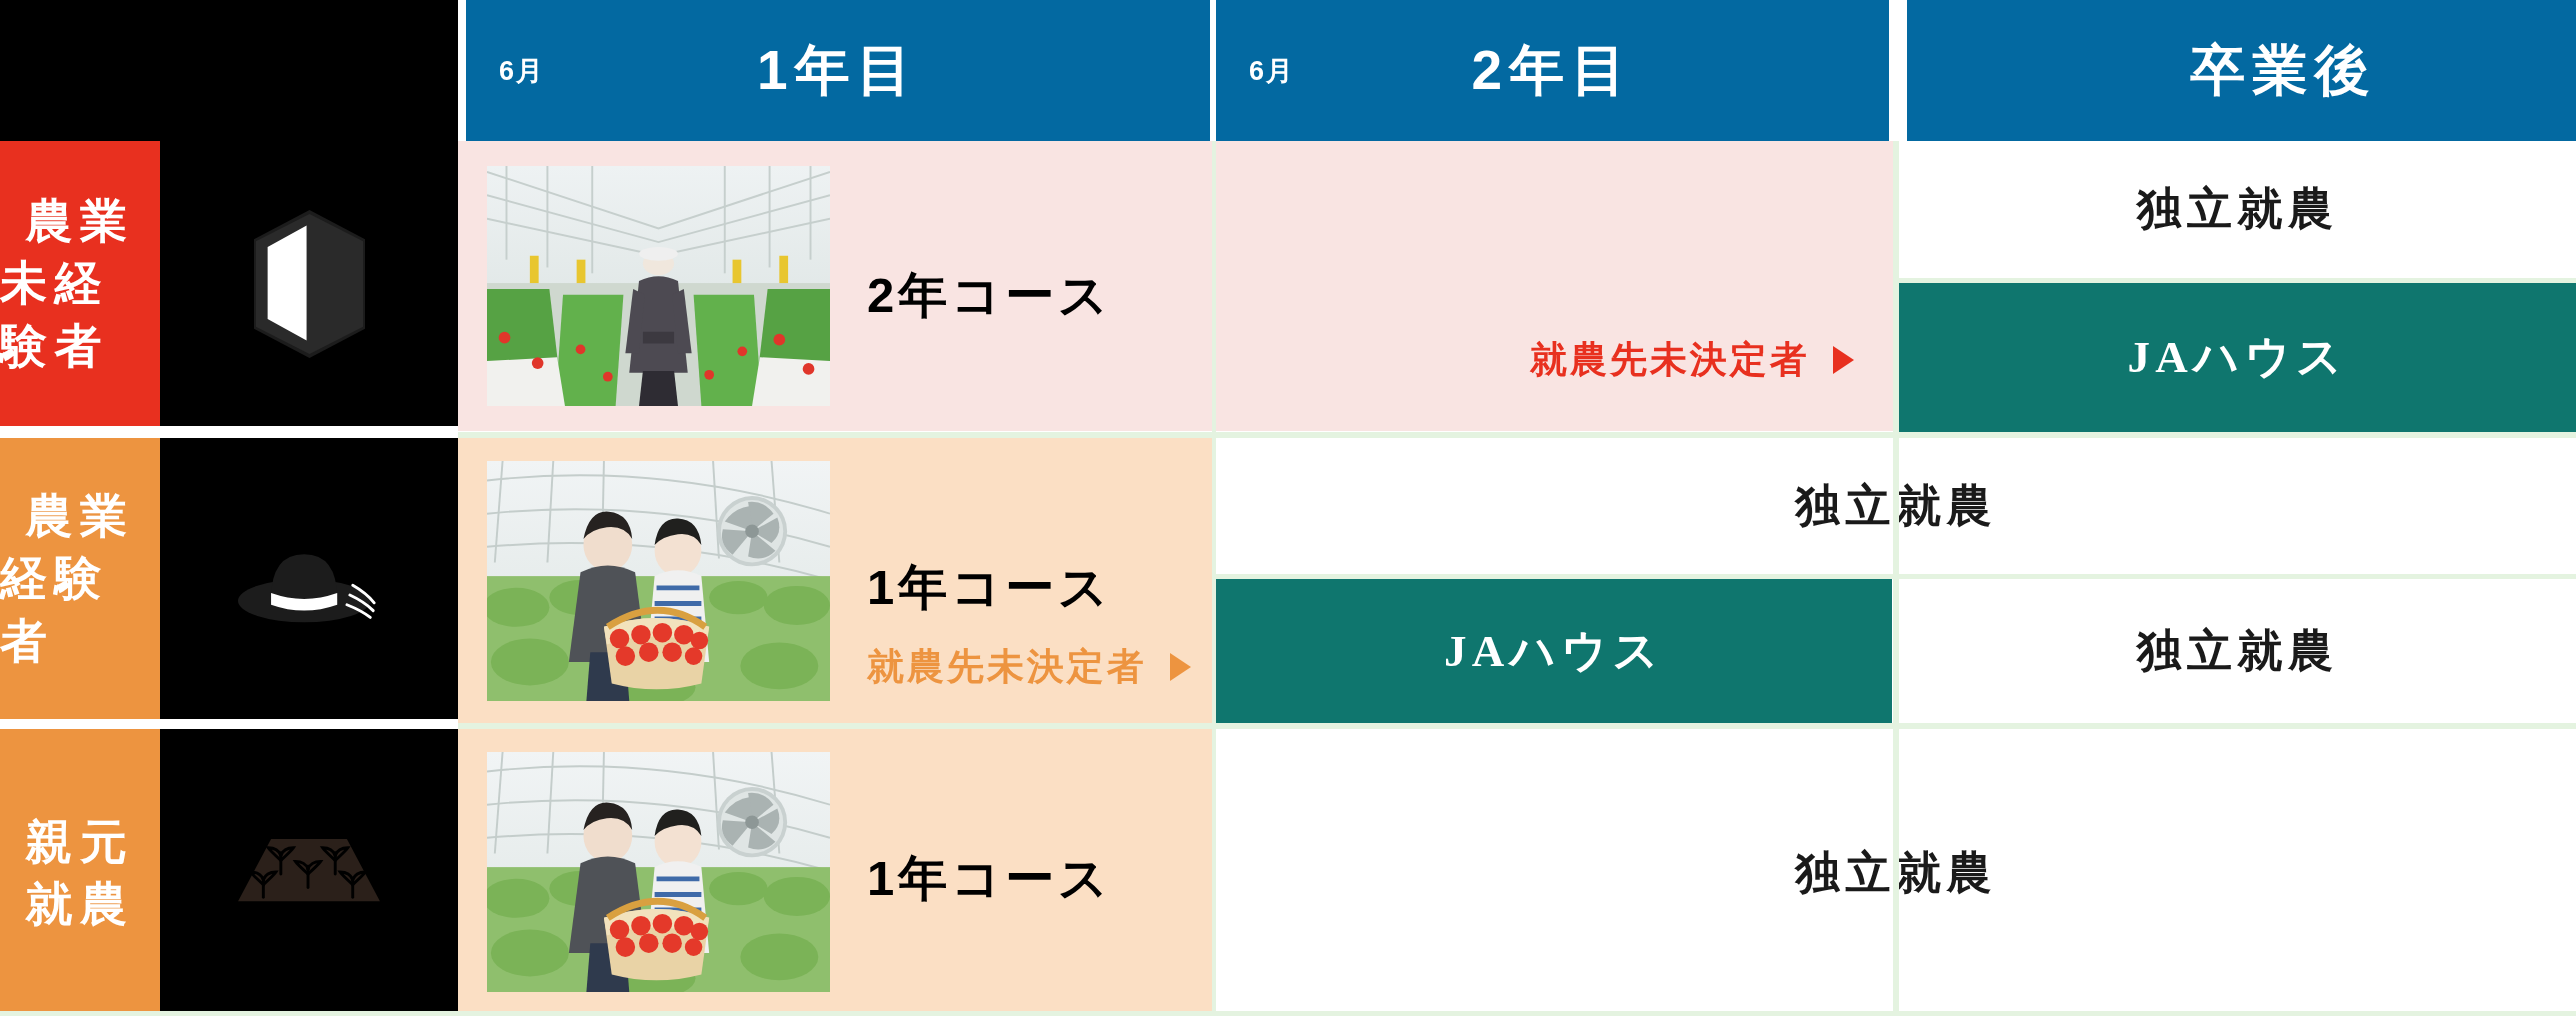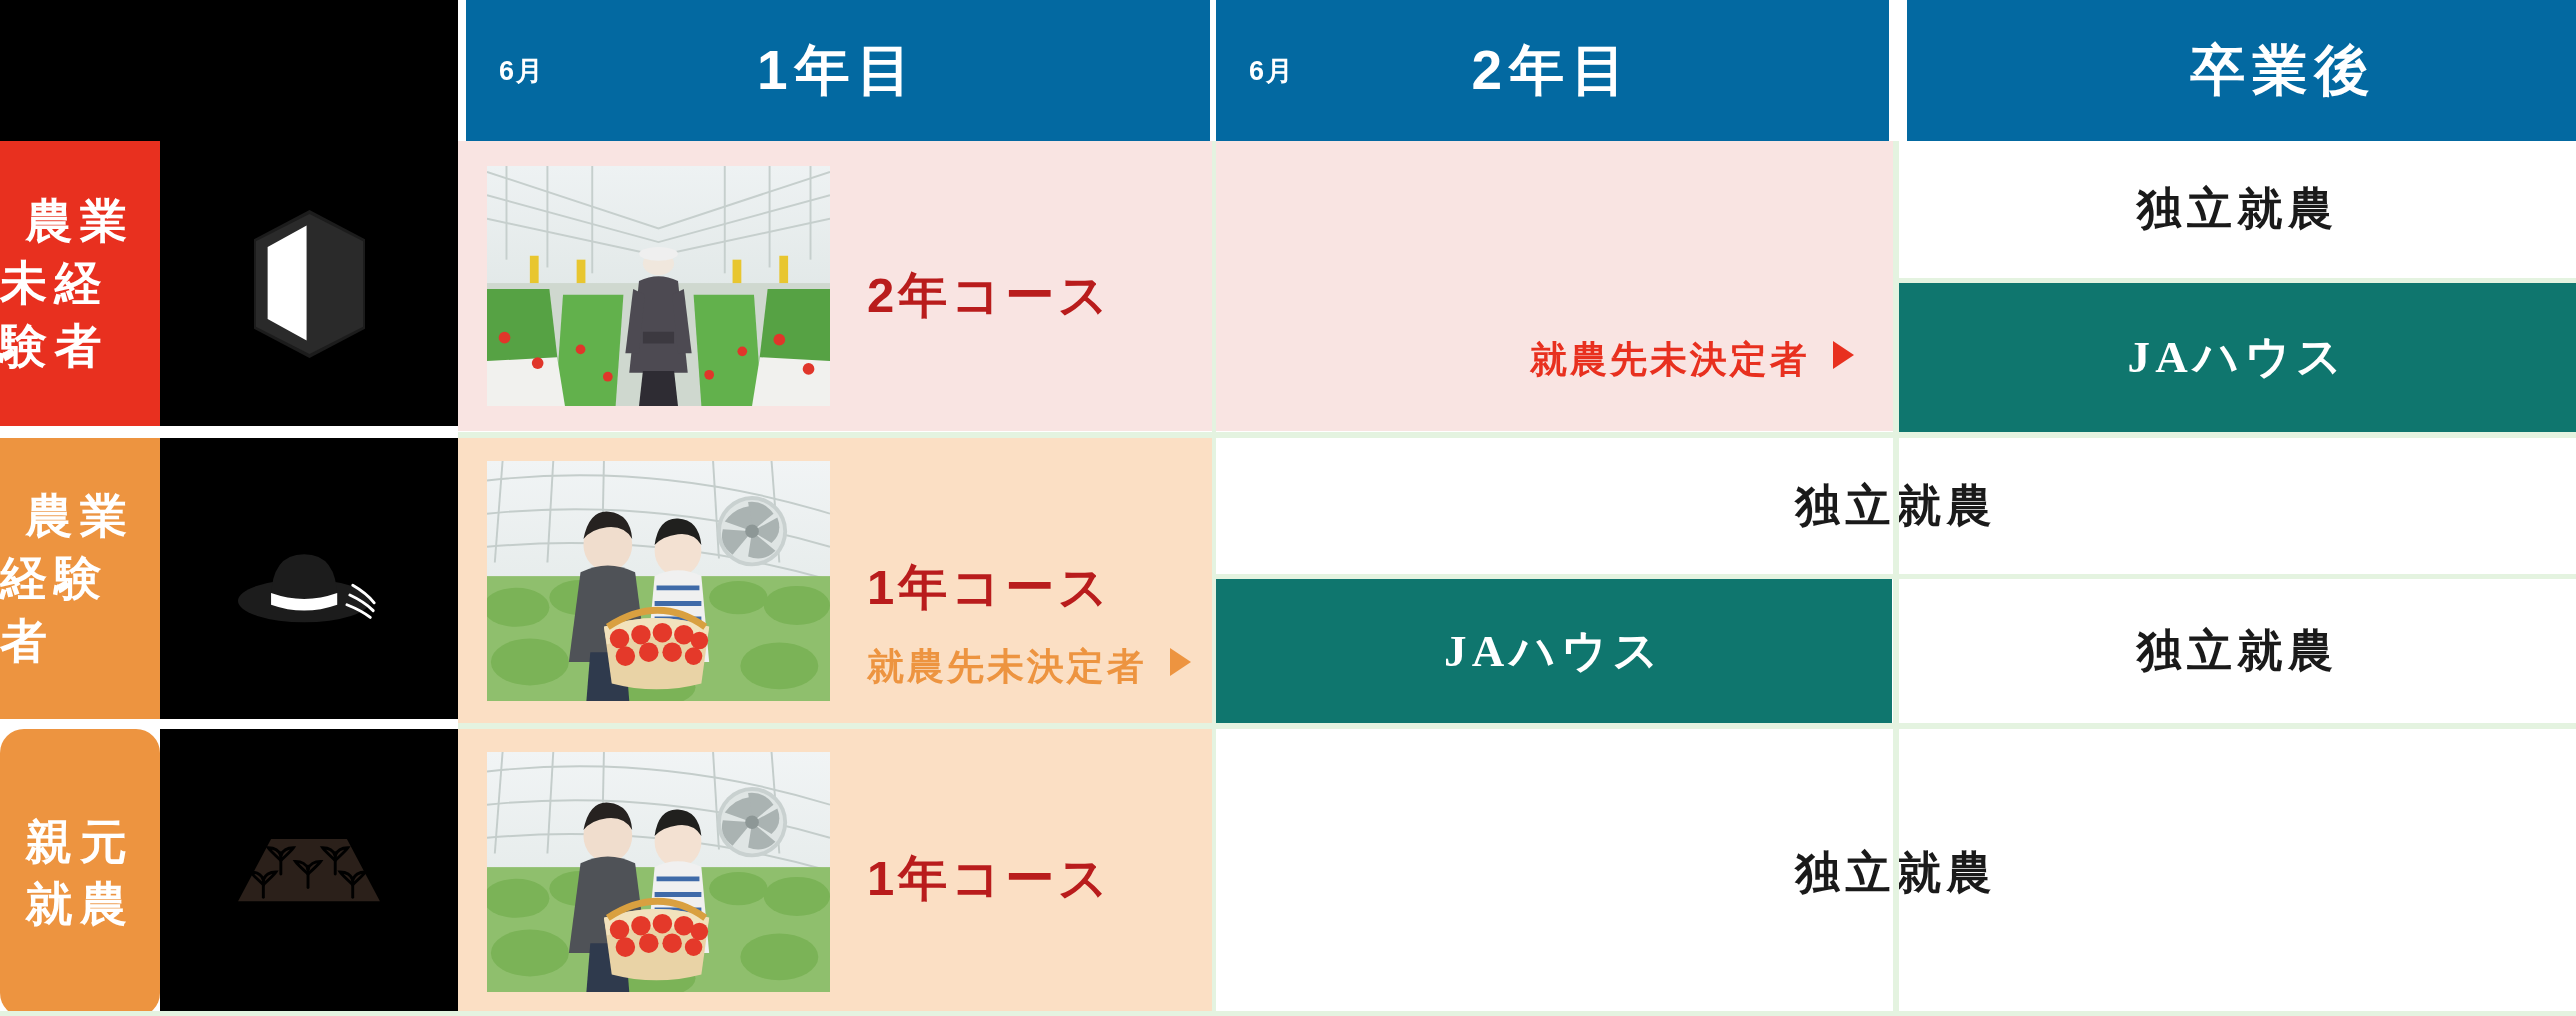--- a/index.html
+++ b/index.html
@@ -83,34 +83,35 @@
     border:0;
     background:#cfd8d4;
     overflow:hidden;
   }
   .photo svg{display:block;width:100%;height:100%;}
 
   .course-label{
     position:absolute;
     font-size:49px;
     font-weight:700;
-    color:#b91c1c;
+    color:#000000;
     letter-spacing:.08em;
     line-height:1;
     white-space:nowrap;
   }
 
   .undecided{
     position:absolute;
     font-size:37px;
     font-weight:700;
     letter-spacing:.08em;
     line-height:1;
     white-space:nowrap;
     display:flex;
+    align-items:center;
     gap:23px;
   }
   .undecided.red{color:#e8301f;}
   .undecided.orange{color:#ed9440;}
   .tri{
     width:0;height:0;
     border-left:21.4px solid currentColor;
     border-top:14.6px solid transparent;
     border-bottom:14.6px solid transparent;
   }
@@ -348,21 +349,21 @@
   <div class="cell body-white" style="left:1216px;top:438px;width:1360px;height:136px;">
     <span class="outcome dark">独立就農</span>
   </div>
   <div class="cell body-green" style="left:1216px;top:579px;width:676px;height:144px;">
     <span class="outcome light">JAハウス</span>
   </div>
   <div class="cell body-white" style="left:1899px;top:579px;width:677px;height:144px;">
     <span class="outcome dark">独立就農</span>
   </div>
 
-  <div class="cell cat orange" style="left:0;top:729px;width:160px;height:288px;border-bottom:none;border-radius:24px;">
+  <div class="cell cat orange" style="left:0;top:729px;width:160px;height:288px;border-bottom:none;">
     <span class="cat-line">親元</span>
     <span class="cat-line">就農</span>
   </div>
 
   <div class="cell iconcol" style="left:160px;top:729px;width:298px;height:288px;border-bottom:none;">
     <span>
       <svg width="142" height="68" viewBox="0 0 146 70">
         <path d="M34 0 L112 0 L146 64 L0 64 Z" fill="#2b201a"></path>
         <g stroke="#000000" stroke-width="3" fill="none" stroke-linecap="round">
           <path d="M44 14 v22"></path>

